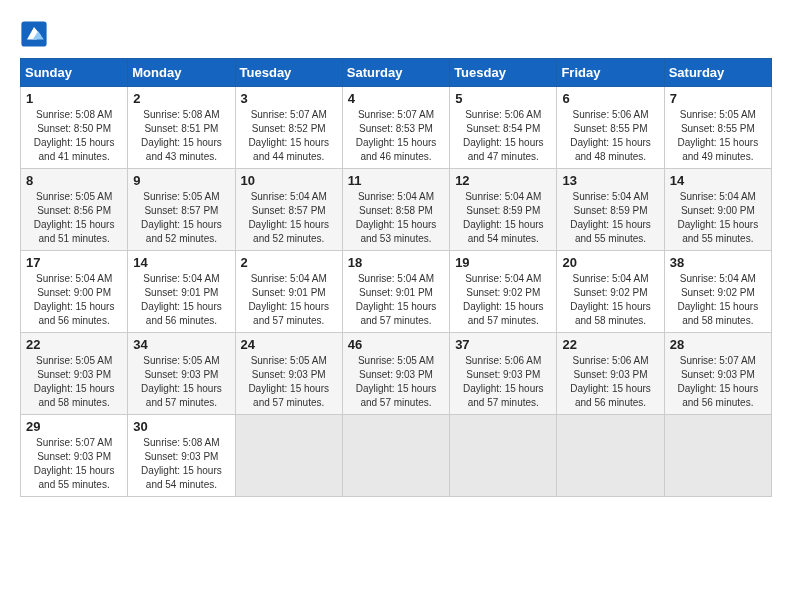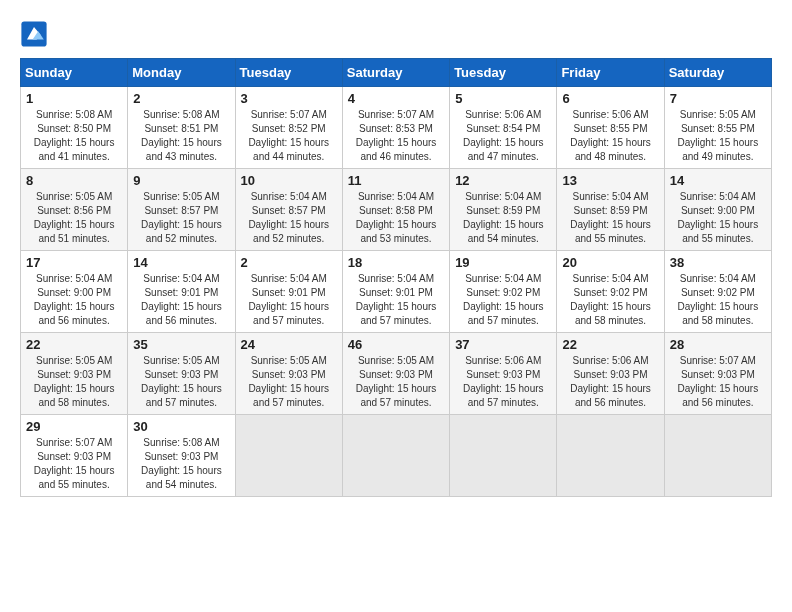--- a/index.html
+++ b/index.html
@@ -214,21 +214,21 @@
           <span class="day-num">38</span>
           <div class="day-info">Sunrise: 5:04 AM<br>Sunset: 9:02 PM<br>Daylight: 15 hours and 58 minutes.</div>
         </td>
       </tr>
       <tr>
         <td>
           <span class="day-num">22</span>
           <div class="day-info">Sunrise: 5:05 AM<br>Sunset: 9:03 PM<br>Daylight: 15 hours and 58 minutes.</div>
         </td>
         <td>
-          <span class="day-num">35</span>
+          <span class="day-num">34</span>
           <div class="day-info">Sunrise: 5:05 AM<br>Sunset: 9:03 PM<br>Daylight: 15 hours and 57 minutes.</div>
         </td>
         <td>
           <span class="day-num">24</span>
           <div class="day-info">Sunrise: 5:05 AM<br>Sunset: 9:03 PM<br>Daylight: 15 hours and 57 minutes.</div>
         </td>
         <td>
           <span class="day-num">46</span>
           <div class="day-info">Sunrise: 5:05 AM<br>Sunset: 9:03 PM<br>Daylight: 15 hours and 57 minutes.</div>
         </td>

